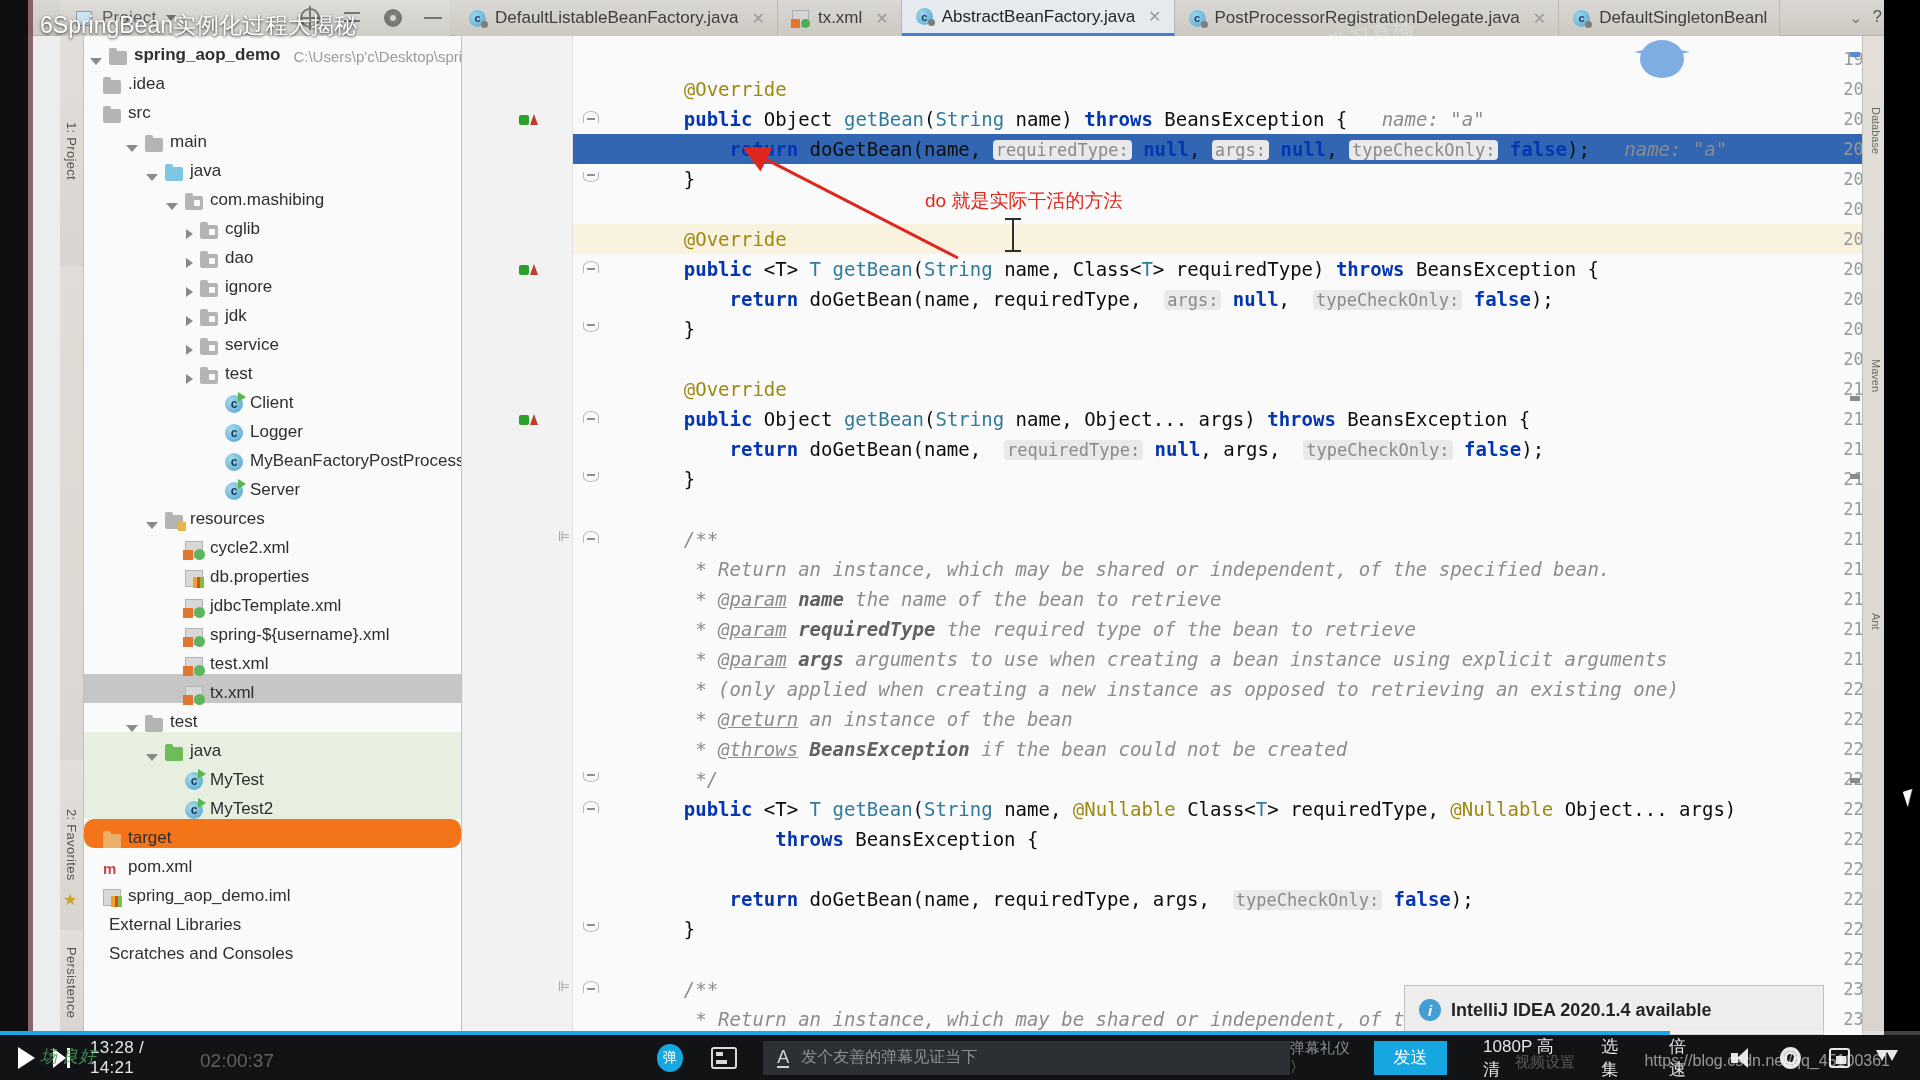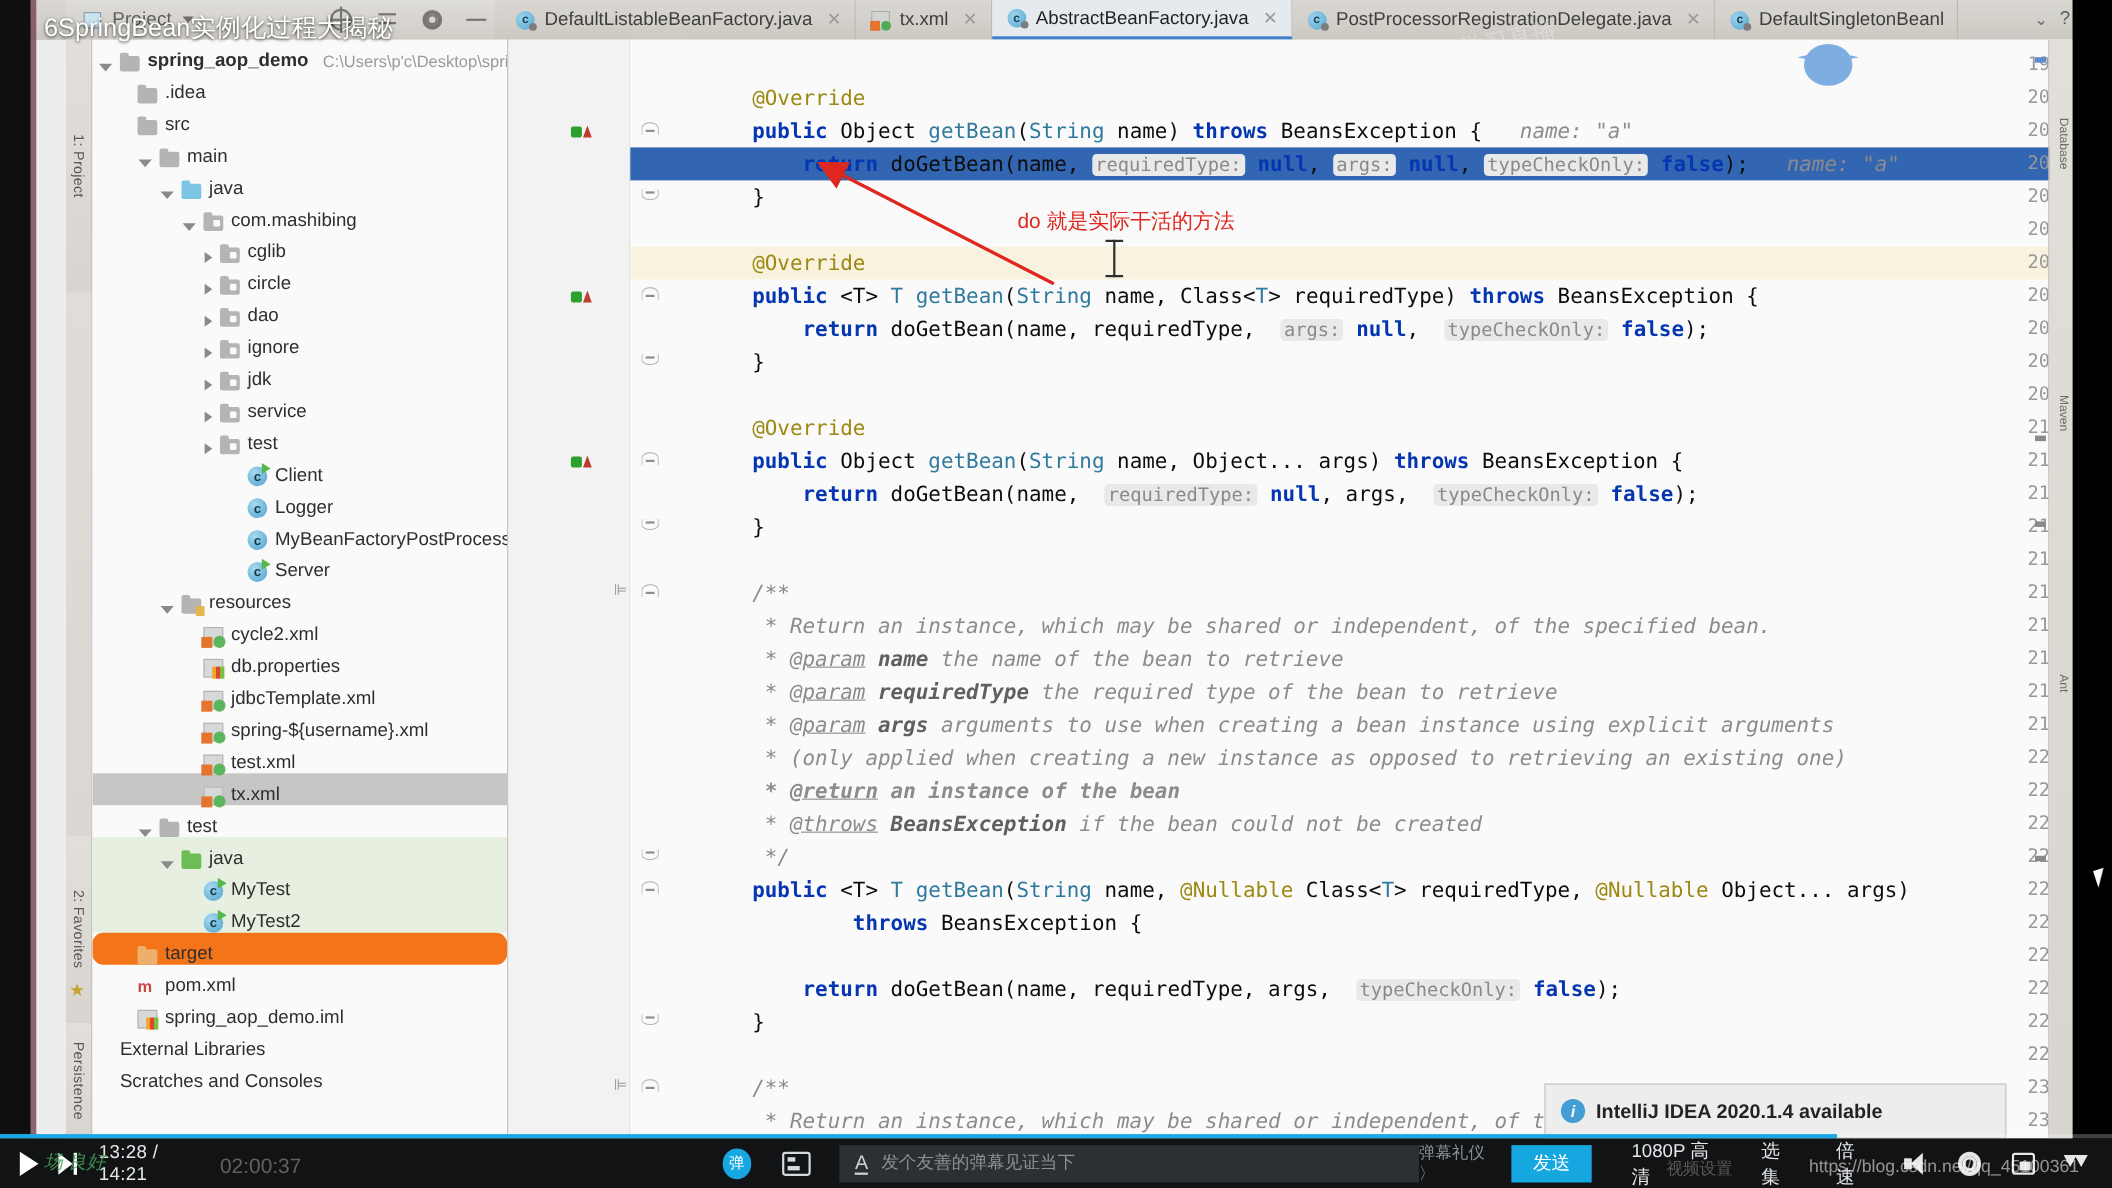--- a/index.html
+++ b/index.html
@@ -216,21 +216,21 @@
     width: 11px; height: 11px;
     background: linear-gradient(90deg,#f5a623 33%, #e0452a 33% 66%, #7fc241 66%);
   }
   .miconm {
     width: 18px; height: 17px; flex: 0 0 auto; color: #c44; font-size: 15px;
     font-weight: bold; line-height: 17px;
   }
   .lbl-path { color: #9b9b9b; font-size: 15px; margin-left: 6px; }
   .bold { font-weight: bold; }
   .indent0 { padding-left: 6px; }
-  .indent1 { padding-left: 22px; }
+  .indent1 { }
   .indent2 { padding-left: 42px; }
   .indent3 { padding-left: 62px; }
   .indent4 { padding-left: 82px; }
   .indent5 { padding-left: 102px; }
   .indent6 { padding-left: 122px; }
 
   
   #editor {
     position: absolute; left: 463px; top: 36px; right: 0px; height: 999px;
     background: #ffffff; overflow: hidden;
@@ -578,25 +578,20 @@
         </div>
         <div class="row indent4">
           <span class="arrow open"></span>
           <span class="fold pkg"></span>
           <span>com.mashibing</span>
         </div>
         <div class="row indent5">
           <span class="arrow "></span>
           <span class="fold pkg"></span>
           <span>cglib</span>
-        </div>
-        <div class="row indent5">
-          <span class="arrow "></span>
-          <span class="fold pkg"></span>
-          <span>circle</span>
         </div>
         <div class="row indent5">
           <span class="arrow "></span>
           <span class="fold pkg"></span>
           <span>dao</span>
         </div>
         <div class="row indent5">
           <span class="arrow "></span>
           <span class="fold pkg"></span>
           <span>ignore</span>
@@ -771,21 +766,21 @@
           <div class="code" style="top: 518px;"><span class="cm">     * Return an instance, which may be shared or independent, of the specified bean.</span></div>
           <div class="lnum" style="top: 548px;">217</div>
           <div class="code" style="top: 548px;"><span class="cm">     * </span><span class="cm link-u">@param</span><span class="cmb"> name</span><span class="cm"> the name of the bean to retrieve</span></div>
           <div class="lnum" style="top: 578px;">218</div>
           <div class="code" style="top: 578px;"><span class="cm">     * </span><span class="cm link-u">@param</span><span class="cmb"> requiredType</span><span class="cm"> the required type of the bean to retrieve</span></div>
           <div class="lnum" style="top: 608px;">219</div>
           <div class="code" style="top: 608px;"><span class="cm">     * </span><span class="cm link-u">@param</span><span class="cmb"> args</span><span class="cm"> arguments to use when creating a bean instance using explicit arguments</span></div>
           <div class="lnum" style="top: 638px;">220</div>
           <div class="code" style="top: 638px;"><span class="cm">     * (only applied when creating a new instance as opposed to retrieving an existing one)</span></div>
           <div class="lnum" style="top: 668px;">221</div>
-          <div class="code" style="top: 668px; font-weight: bold;"><span class="cm">     * </span><span class="cm link-u">@return</span><span class="cm"> an instance of the bean</span></div>
+          <div class="code" style="top: 668px;"><span class="cm">     * </span><span class="cm link-u">@return</span><span class="cm"> an instance of the bean</span></div>
           <div class="lnum" style="top: 698px;">222</div>
           <div class="code" style="top: 698px;"><span class="cm">     * </span><span class="cm link-u">@throws</span><span class="cmb"> BeansException</span><span class="cm"> if the bean could not be created</span></div>
           <div class="lnum" style="top: 728px;">223</div>
           <div class="foldmark bot" style="top: 736px;"></div>
           <div class="code" style="top: 728px;"><span class="cm">     */</span></div>
           <div class="lnum" style="top: 758px;">224</div>
           <div class="foldmark top" style="top: 765px;"></div>
           <div class="code" style="top: 758px;"><span class="">    </span><span class="kw">public</span><span class=""> &lt;T&gt; </span><span class="typ">T</span><span class=""> </span><span class="typ">getBean</span><span class="">(</span><span class="typ">String</span><span class=""> name, </span><span class="ann">@Nullable</span><span class=""> Class&lt;</span><span class="typ">T</span><span class="">&gt; requiredType, </span><span class="ann">@Nullable</span><span class=""> Object... args)</span></div>
           <div class="lnum" style="top: 788px;">225</div>
           <div class="code" style="top: 788px;"><span class="">            </span><span class="kw">throws</span><span class=""> BeansException {</span></div>

